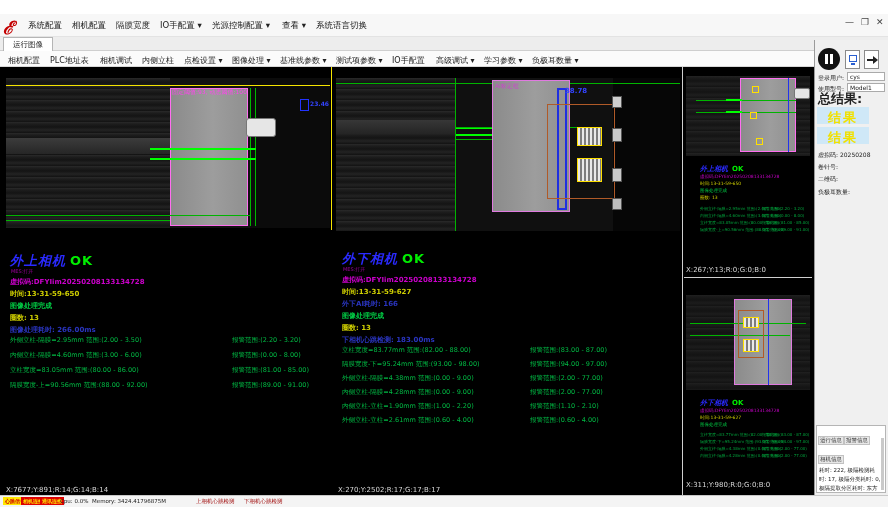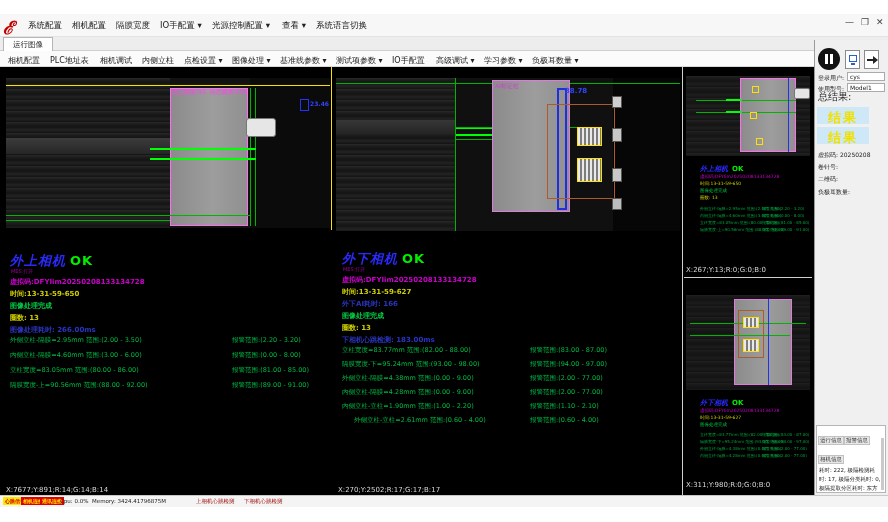--- a/index.html
+++ b/index.html
@@ -188,21 +188,21 @@
   </div>
   <div class="abs" style="left:342px;top:388px;">
     <span class="abs meas" style="left:0">内侧立柱-隔膜=4.28mm 范围:(0.00 - 9.00)</span>
     <span class="abs meas" style="left:188px">报警范围:(2.00 - 77.00)</span>
   </div>
   <div class="abs" style="left:342px;top:402px;">
     <span class="abs meas" style="left:0">内侧立柱-立柱=1.90mm 范围:(1.00 - 2.20)</span>
     <span class="abs meas" style="left:188px">报警范围:(1.10 - 2.10)</span>
   </div>
   <div class="abs" style="left:342px;top:416px;">
-    <span class="abs meas" style="left:12px">外侧立柱-立柱=2.61mm 范围:(0.60 - 4.00)</span>
+    <span class="abs meas" style="left:0">外侧立柱-立柱=2.61mm 范围:(0.60 - 4.00)</span>
     <span class="abs meas" style="left:188px">报警范围:(0.60 - 4.00)</span>
   </div>
   <span class="abs coordlbl" style="left:338px;top:486px;">X:270;Y:2502;R:17;G:17;B:17</span>
 
   <div class="abs vline" style="left:682px;top:67px;height:428px;background:#cfcfcf;"></div>
 
   <div class="abs" style="left:686px;top:76px;width:124px;height:80px;background:#141414;">
     <div class="abs stripes" style="left:0;top:0;width:124px;height:80px;opacity:.7;"></div>
     <div class="abs film" style="left:54px;top:2px;width:56px;height:74px;"></div>
     <div class="abs hline greenln" style="left:10px;top:24px;width:100px;"></div>
@@ -270,21 +270,21 @@
   </div>
   <div class="abs smallbtn" style="left:864px;">
     <div class="abs" style="left:2px;top:8px;width:7px;height:2px;background:#222;"></div>
     <div class="abs" style="left:8px;top:5px;width:0;height:0;border-left:5px solid #222;border-top:4px solid transparent;border-bottom:4px solid transparent;"></div>
   </div>
 
   <span class="abs plabel" style="left:818px;top:74px;">登录用户:</span>
   <div class="abs pfield" style="left:847px;top:72px;width:38px;">cys</div>
   <span class="abs plabel" style="left:818px;top:85px;">使用型号:</span>
   <div class="abs pfield" style="left:847px;top:83px;width:38px;">Model1</div>
-  <span class="abs plabel" style="left:818px;top:90px;font-size:10px;font-weight:normal;">总结果:</span>
+  <span class="abs plabel" style="left:818px;top:90px;font-size:13px;font-weight:bold;">总结果:</span>
   <div class="abs resultbox" style="top:107px;">
     <span class="resulttxt">结果</span>
   </div>
   <div class="abs resultbox" style="top:127px;">
     <span class="resulttxt">结果</span>
   </div>
   <span class="abs plabel" style="left:818px;top:151px;">
     <span>虚拟码:</span>
     <span>20250208</span>
   </span>

